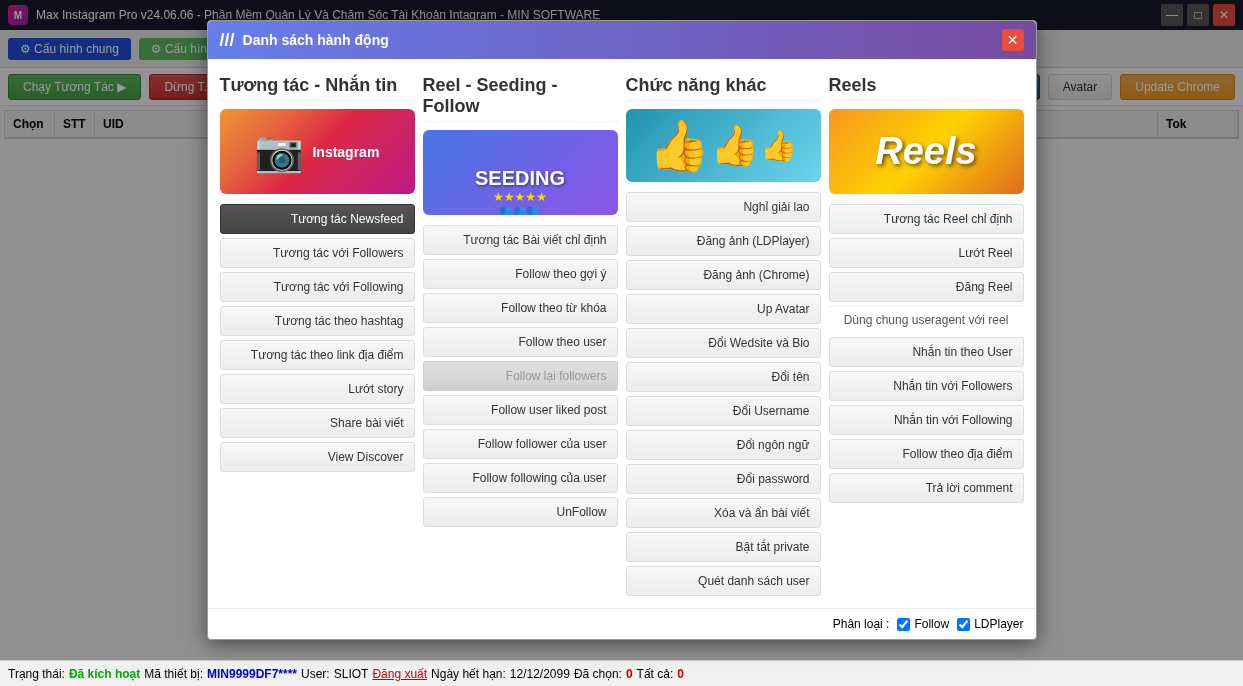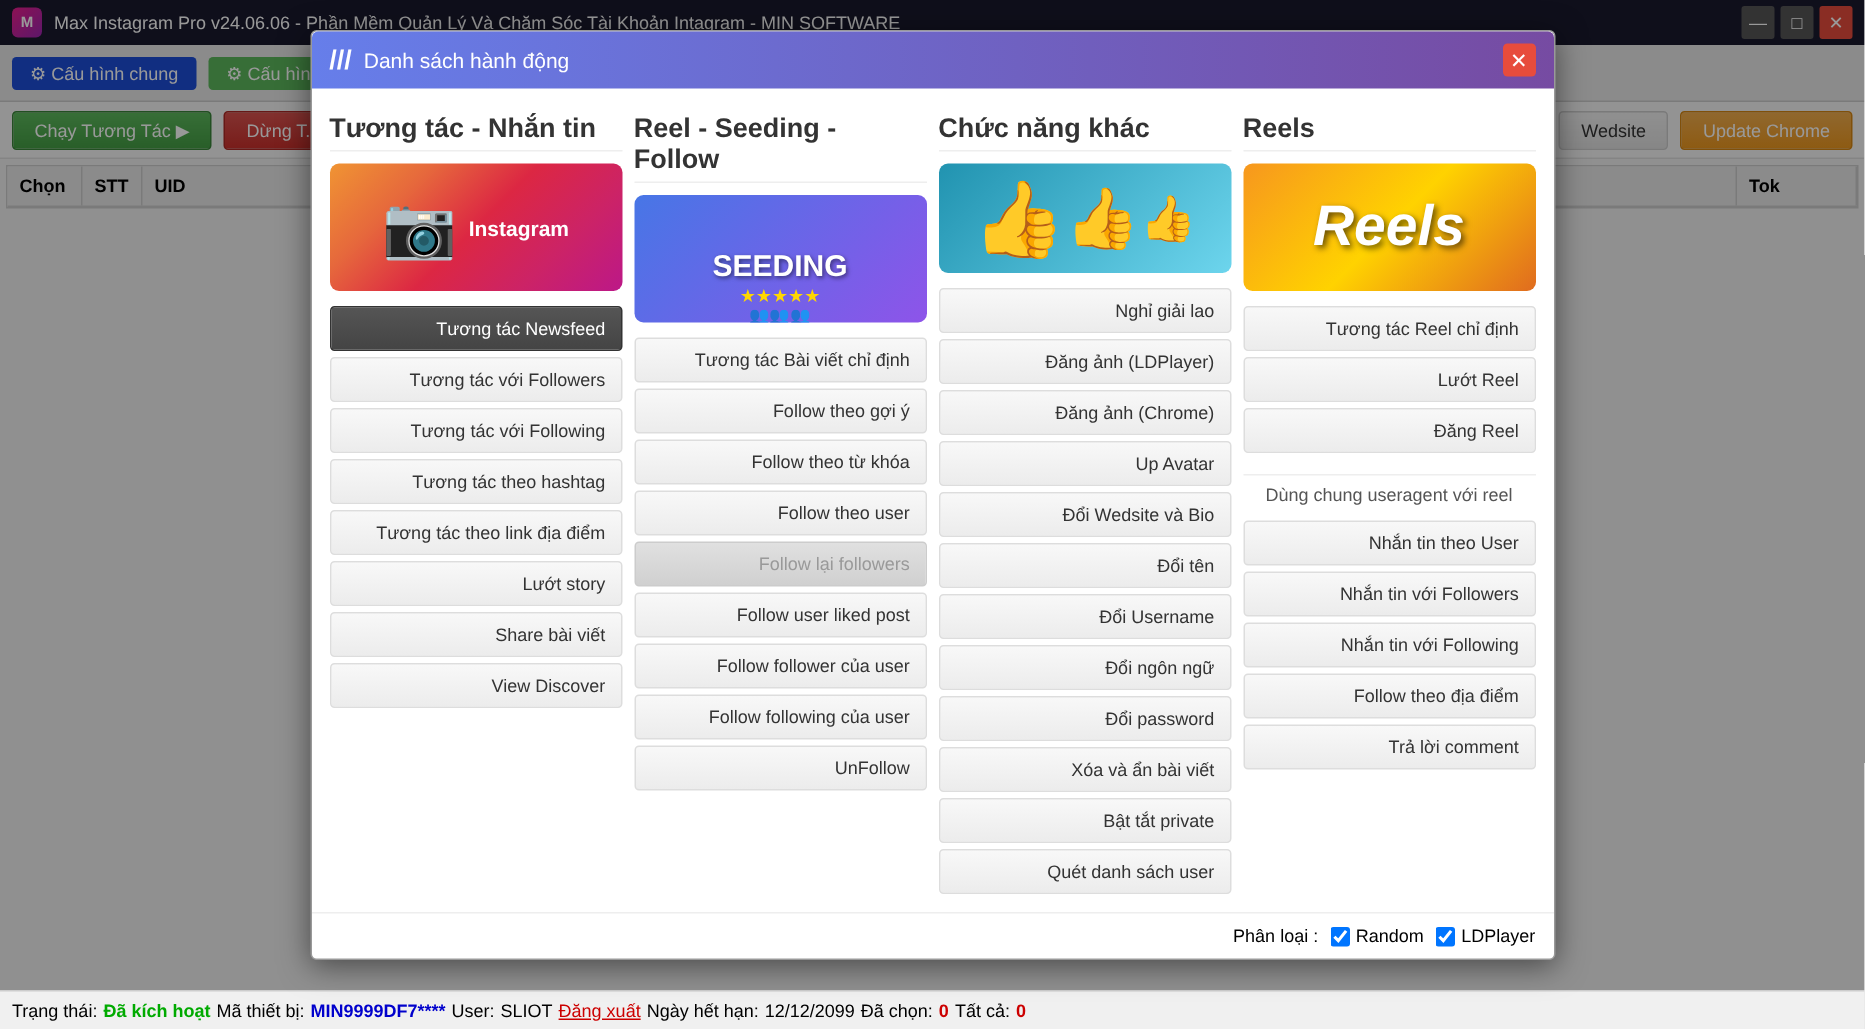--- a/index.html
+++ b/index.html
@@ -46,21 +46,21 @@
     .status-link { color: #cc0000; text-decoration: underline; cursor: pointer; }
 
     
     .modal-overlay { position: absolute; top: 0; left: 0; right: 0; bottom: 26px; background: rgba(0,0,0,0.4); display: flex; align-items: center; justify-content: center; z-index: 100; }
 
     
     .modal { background: white; border: 1px solid #999; border-radius: 4px; width: 830px; max-height: 620px; box-shadow: 0 4px 20px rgba(0,0,0,0.5); display: flex; flex-direction: column; }
     .modal-header { background: linear-gradient(to right, #667eea, #764ba2); color: white; padding: 8px 12px; display: flex; align-items: center; justify-content: space-between; border-radius: 4px 4px 0 0; }
     .modal-header-left { display: flex; align-items: center; gap: 8px; }
     .modal-logo { font-size: 18px; font-weight: bold; color: white; }
-    .modal-title { font-size: 14px; font-weight: normal; text-align: center; }
+    .modal-title { font-size: 14px; font-weight: bold; text-align: center; }
     .modal-close { background: #e74c3c; border: none; color: white; width: 22px; height: 22px; border-radius: 3px; cursor: pointer; font-size: 14px; display: flex; align-items: center; justify-content: center; }
     .modal-body { padding: 12px; display: flex; gap: 8px; flex: 1; overflow-y: auto; }
 
     
     .modal-col { flex: 1; display: flex; flex-direction: column; gap: 4px; }
     .col-header { font-weight: bold; font-size: 18px; color: #333; padding: 4px 0; border-bottom: 1px solid #eee; margin-bottom: 4px; }
 
     
     .banner { width: 100%; height: 85px; border-radius: 6px; overflow: hidden; margin-bottom: 6px; }
     .banner-instagram { background: linear-gradient(135deg, #f09433, #e6683c, #dc2743, #cc2366, #bc1888); display: flex; align-items: center; justify-content: center; color: white; font-size: 24px; }
@@ -110,21 +110,21 @@
       <span>Dừng T...</span>
     </button>
     <div class="spacer"></div>
 
     <button class="btn-gray">🔴</button>
     <button class="btn-gray">🔄</button>
     <button class="btn-blue">
       <span>Nhập tài khoản</span>
     </button>
     <button class="btn-gray">
-      <span>Wedsite</span>
+      <span>Avatar</span>
     </button>
     <button class="btn-update">
       <span>Update Chrome</span>
     </button>
   </div>
 
   <div class="table-area">
     <div class="table-header">
       <div class="th" style="width:50px">Chọn</div>
       <div class="th" style="width:40px">STT</div>
@@ -204,35 +204,35 @@
         </div>
 
         <div class="modal-col">
           <div class="col-header">Reels</div>
           <div class="banner" style="background: linear-gradient(135deg, #f7971e, #ffd200, #e06b1f); height:85px; border-radius:6px; display:flex; align-items:center; justify-content:center; margin-bottom:6px;">
             <span style="font-size:38px; font-weight:bold; color:white; text-shadow:2px 2px 4px rgba(0,0,0,0.6); font-style:italic;">Reels</span>
           </div>
           <button class="menu-btn">Tương tác Reel chỉ định</button>
           <button class="menu-btn">Lướt Reel</button>
           <button class="menu-btn">Đăng Reel</button>
-          <div style="margin-top:10px; padding: 6px 0; font-size:12px; color:#555; border-top:1px solid #eee; text-align:center;">Dùng chung useragent với reel</div>
+          <div style="margin-top:0; padding: 6px 0; font-size:12px; color:#555; border-top:1px solid #eee; text-align:center;">Dùng chung useragent với reel</div>
           <button class="menu-btn">Nhắn tin theo User</button>
           <button class="menu-btn">Nhắn tin với Followers</button>
           <button class="menu-btn">Nhắn tin với Following</button>
           <button class="menu-btn">Follow theo địa điểm</button>
           <button class="menu-btn">Trả lời comment</button>
         </div>
 
       </div>
 
       <div class="modal-footer">
         <span>Phân loại :</span>
         <label class="checkbox-label">
           <input type="checkbox" checked="" style="">
-          <span>Random</span>
+          <span>Follow</span>
         </label>
         <label class="checkbox-label">
           <input type="checkbox" checked="" style="">
           <span>LDPlayer</span>
         </label>
       </div>
     </div>
   </div>
 
   <div class="status-bar">

